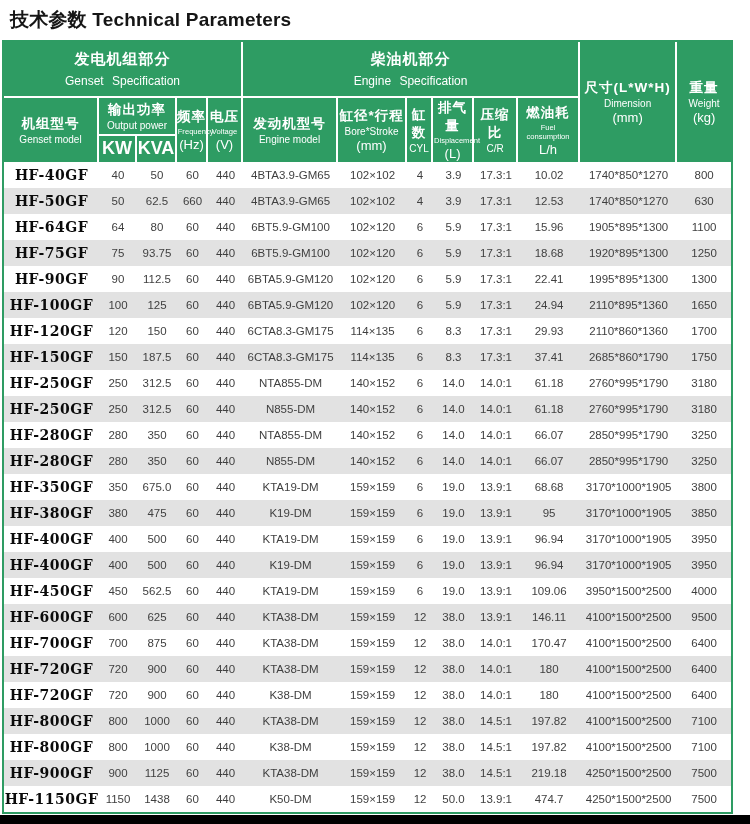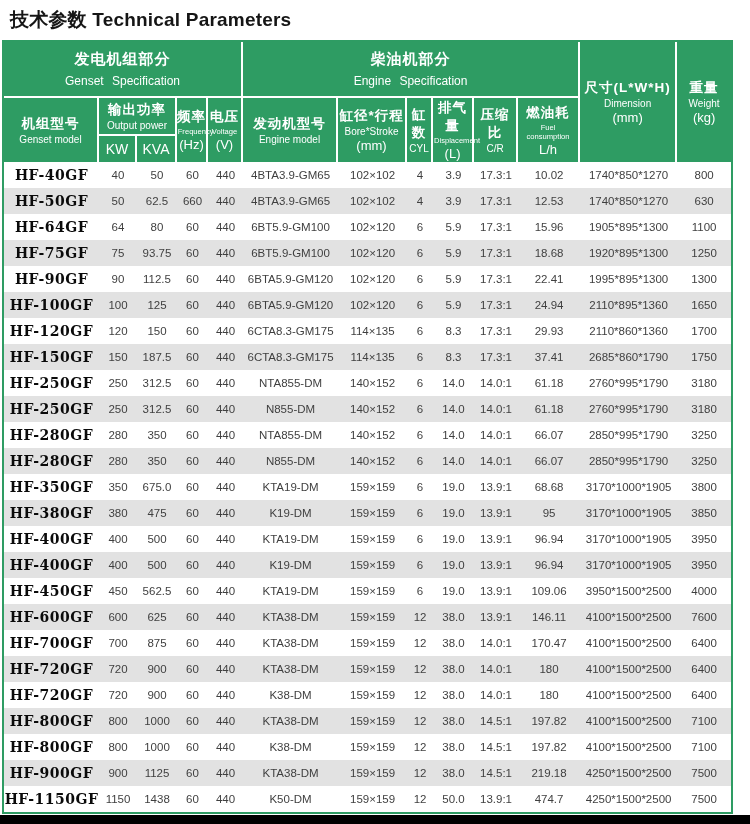--- a/index.html
+++ b/index.html
@@ -29,21 +29,21 @@
   th.no-bb{border-bottom:none;}
   tr.h1 th{height:56px;}
   tr.h2 th{height:34px;}
   tr.h3 th{height:24px;}
   .zh-big{display:block;font-size:15px;font-weight:bold;letter-spacing:1px;}
   .en-big{display:block;font-size:12px;word-spacing:5px;margin-top:5px;}
   .zh{display:block;font-size:13.5px;font-weight:bold;letter-spacing:1px;}
   .en{display:block;font-size:10px;margin-top:1px;}
   .en-sm{display:block;font-size:8px;margin-top:1px;transform:scale(.95);}
   .unit{display:block;font-size:13px;margin-top:1px;}
-  .kw{font-size:14px;font-weight:normal;text-align:center;}
+  .kw{font-size:18px;font-weight:bold;text-align:center;}
   tbody td{height:26px;text-align:center;vertical-align:middle;
     font-size:11.5px;color:var(--data-text);white-space:nowrap;overflow:hidden;}
   tbody tr.alt td{background:var(--alt);}
   td.model{font-family:"DejaVu Serif","Liberation Serif",serif;font-weight:bold;
     font-size:14px;color:var(--model-text);letter-spacing:.5px;margin-left:16px;}
   .footer-bar{position:absolute;left:0;top:815px;width:750px;height:9px;background:#000;}
 </style>
 </head>
 <body>
 
@@ -406,21 +406,21 @@
     <td>625</td>
     <td>60</td>
     <td>440</td>
     <td>KTA38-DM</td>
     <td>159×159</td>
     <td>12</td>
     <td>38.0</td>
     <td>13.9:1</td>
     <td>146.11</td>
     <td>4100*1500*2500</td>
-    <td>7600</td>
+    <td>9500</td>
   </tr>
           <tr>
     <td class="model">HF-700GF</td>
     <td>700</td>
     <td>875</td>
     <td>60</td>
     <td>440</td>
     <td>KTA38-DM</td>
     <td>159×159</td>
     <td>12</td>

